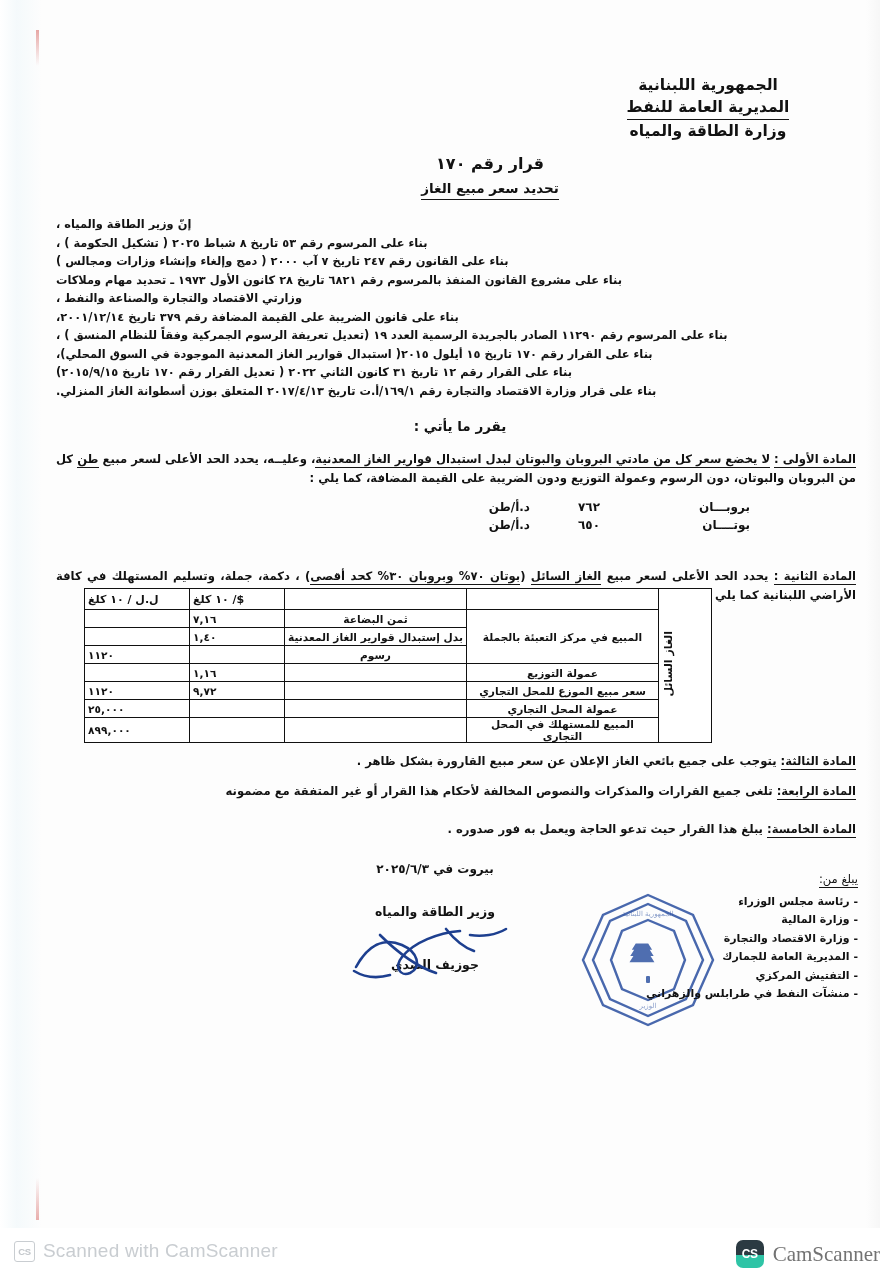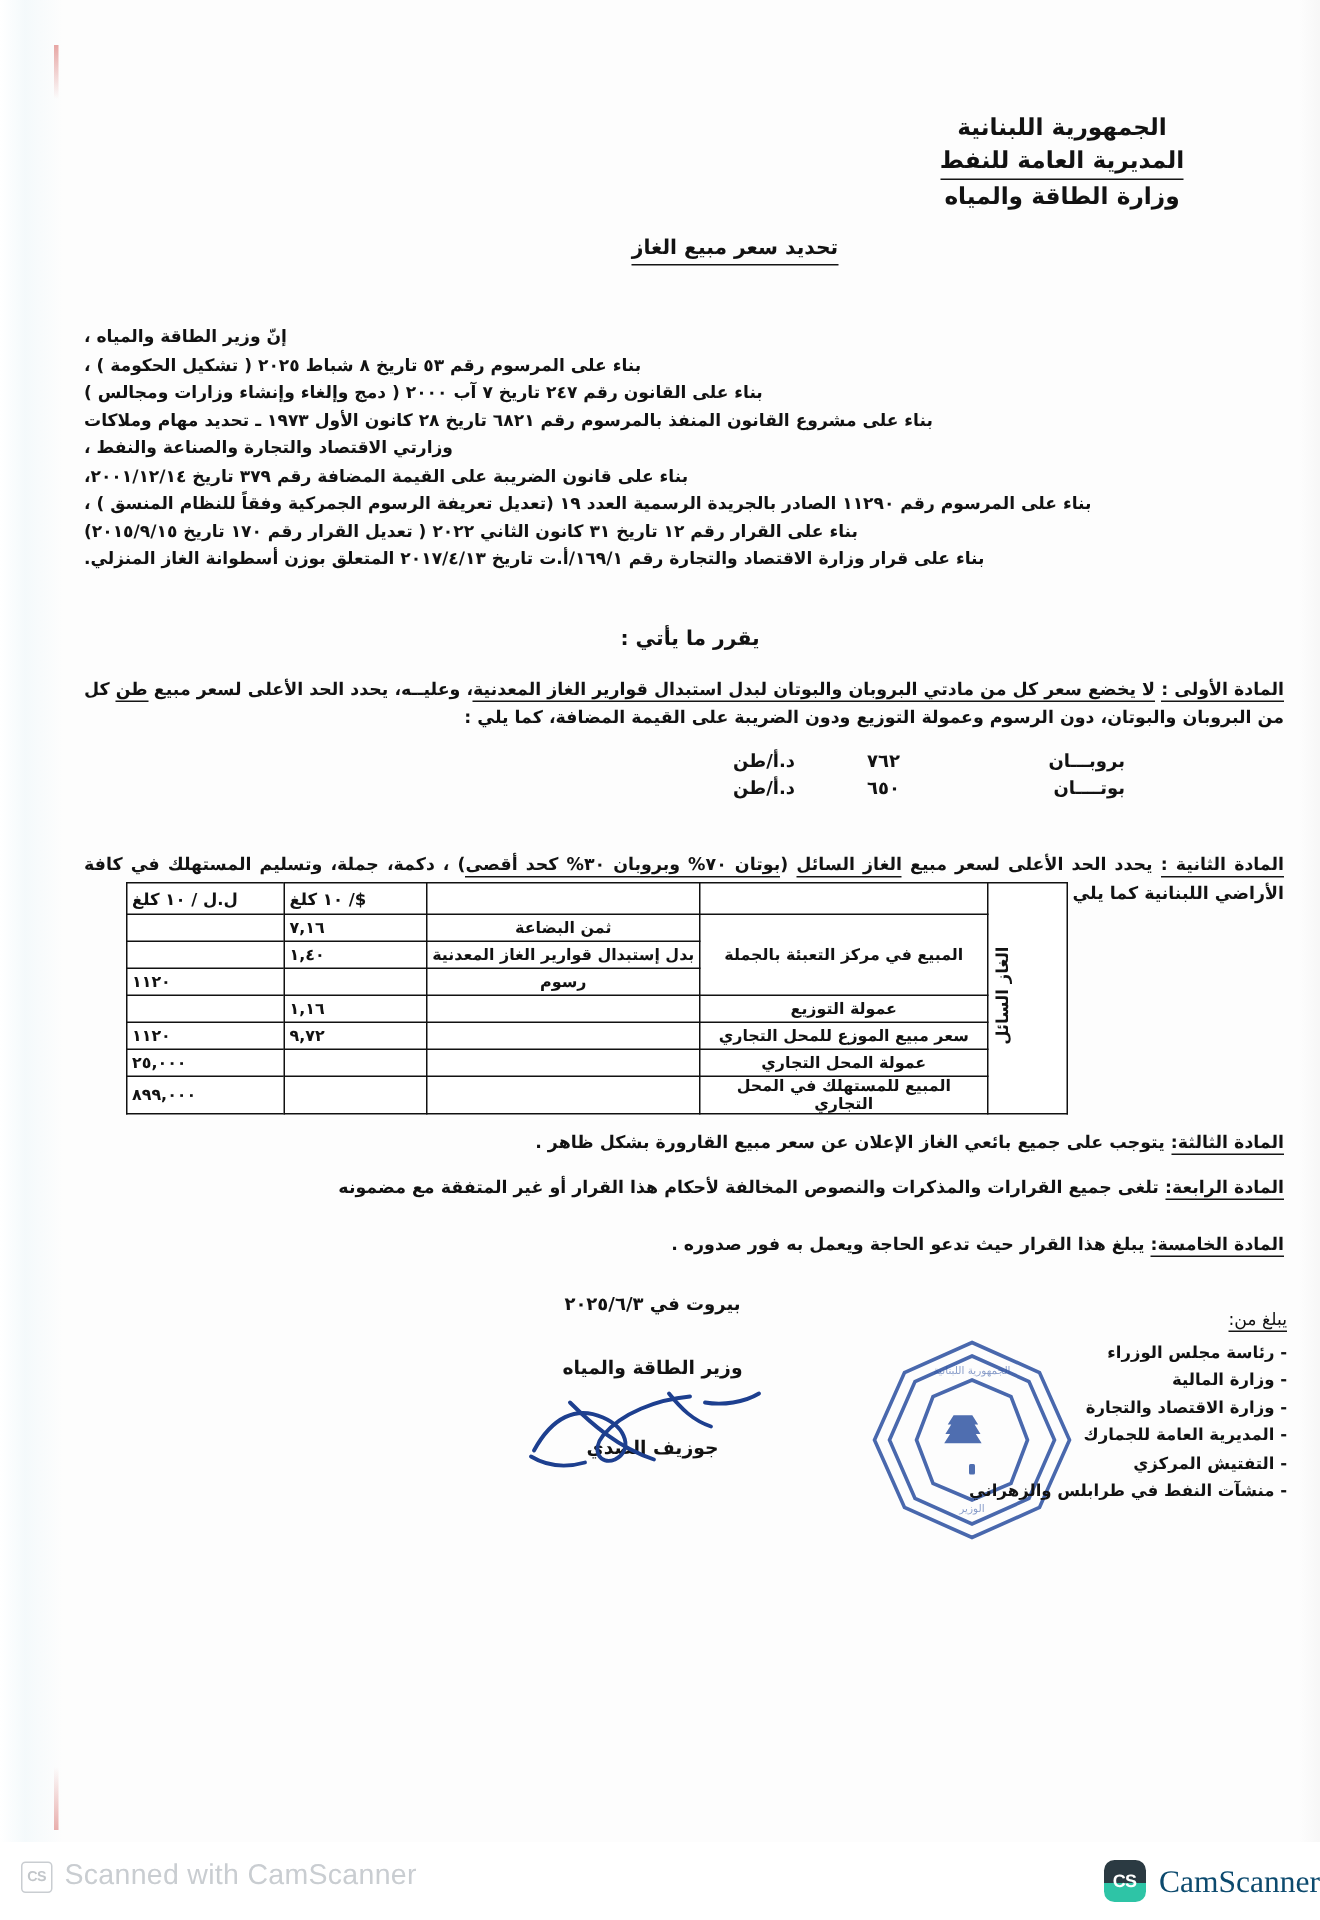--- a/index.html
+++ b/index.html
@@ -267,21 +267,21 @@
     background: linear-gradient(to bottom, #2b3a42 0 55%, #2ec4a6 55% 100%);
     display: flex; align-items: center; justify-content: center;
     margin-right: 9px;
   }
   .cs-logo span {
     color: #fff; font-size: 12px; font-weight: bold; letter-spacing: -0.5px;
     font-family: "Liberation Sans", sans-serif;
   }
   .cs-name {
     font-family: "Liberation Serif", serif;
-    font-size: 21px; color: #0c4a6e;
+    font-size: 21px; color: #737373;
   }
 
   .cs-watermark {
     position: absolute;
     left: 14px; top: 1240px;
     display: flex; align-items: center; direction: ltr;
   }
   .cs-wm-box {
     width: 19px; height: 19px; border: 1.6px solid #c9cdd1; border-radius: 3px;
     display: flex; align-items: center; justify-content: center; margin-right: 8px;
@@ -309,33 +309,35 @@
 
     <div class="letterhead">
       <div>الجمهورية اللبنانية</div>
       <div>
         <span class="underline-line">المديرية العامة للنفط</span>
       </div>
       <div>وزارة الطاقة والمياه</div>
     </div>
 
     <div class="decree-title">
+      <div class="num">قرار رقم  ١٧٠</div>
       <div>
         <span class="sub">تحديد سعر مبيع الغاز</span>
       </div>
     </div>
 
     <div class="preamble">
       <div class="pline">إنّ وزير الطاقة والمياه ،</div>
       <div class="pline">بناء على المرسوم رقم ٥٣  تاريخ ٨ شباط ٢٠٢٥ ( تشكيل الحكومة ) ،</div>
       <div class="pline">بناء على القانون رقم ٢٤٧ تاريخ ٧ آب ٢٠٠٠ ( دمج وإلغاء وإنشاء وزارات ومجالس )</div>
       <div class="pline">بناء على مشروع القانون المنفذ بالمرسوم رقم ٦٨٢١ تاريخ ٢٨ كانون الأول ١٩٧٣ ـ تحديد مهام وملاكات</div>
       <div class="pline">وزارتي الاقتصاد والتجارة والصناعة والنفط ،</div>
       <div class="pline">بناء على قانون الضريبة على القيمة المضافة رقم ٣٧٩ تاريخ ٢٠٠١/١٢/١٤،</div>
       <div class="pline">بناء على المرسوم رقم ١١٢٩٠ الصادر بالجريدة الرسمية العدد ١٩ (تعديل تعريفة الرسوم الجمركية وفقاً للنظام المنسق ) ،</div>
+      <div class="pline">بناء على القرار رقم ١٧٠ تاريخ ١٥ أيلول ٢٠١٥( استبدال قوارير الغاز المعدنية  الموجودة في السوق المحلي)،</div>
       <div class="pline">بناء على القرار رقم ١٢ تاريخ ٣١ كانون الثاني ٢٠٢٢ ( تعديل القرار رقم ١٧٠ تاريخ ٢٠١٥/٩/١٥)</div>
       <div class="pline">بناء على قرار وزارة الاقتصاد والتجارة رقم ١٦٩/١/أ.ت تاريخ ٢٠١٧/٤/١٣ المتعلق بوزن أسطوانة الغاز المنزلي.</div>
     </div>
 
     <div class="decides">يقرر ما يأتي :</div>
 
     <div class="article" id="article1">
       <span class="art-label">المادة الأولى :</span>
       <span class="u">لا يخضع سعر كل من مادتي البروبان والبوتان لبدل استبدال قوارير الغاز المعدنية</span><span>، وعليــه، يحدد الحد الأعلى  لسعر مبيع</span>
       <span class="u">طن</span>

